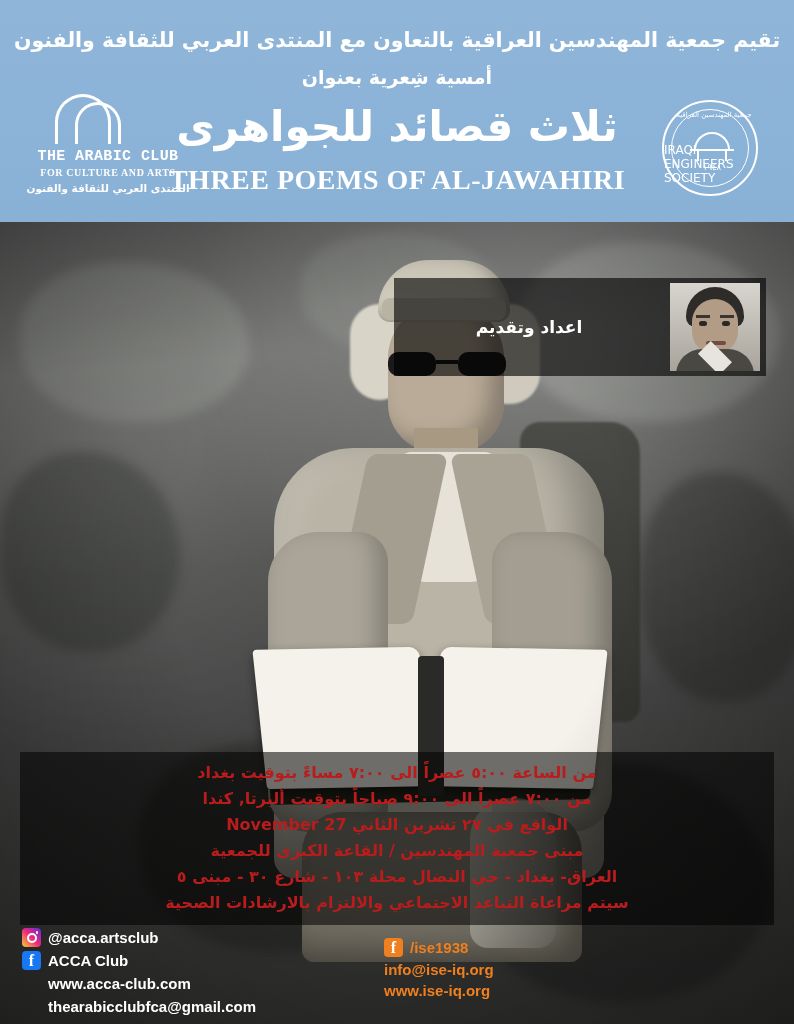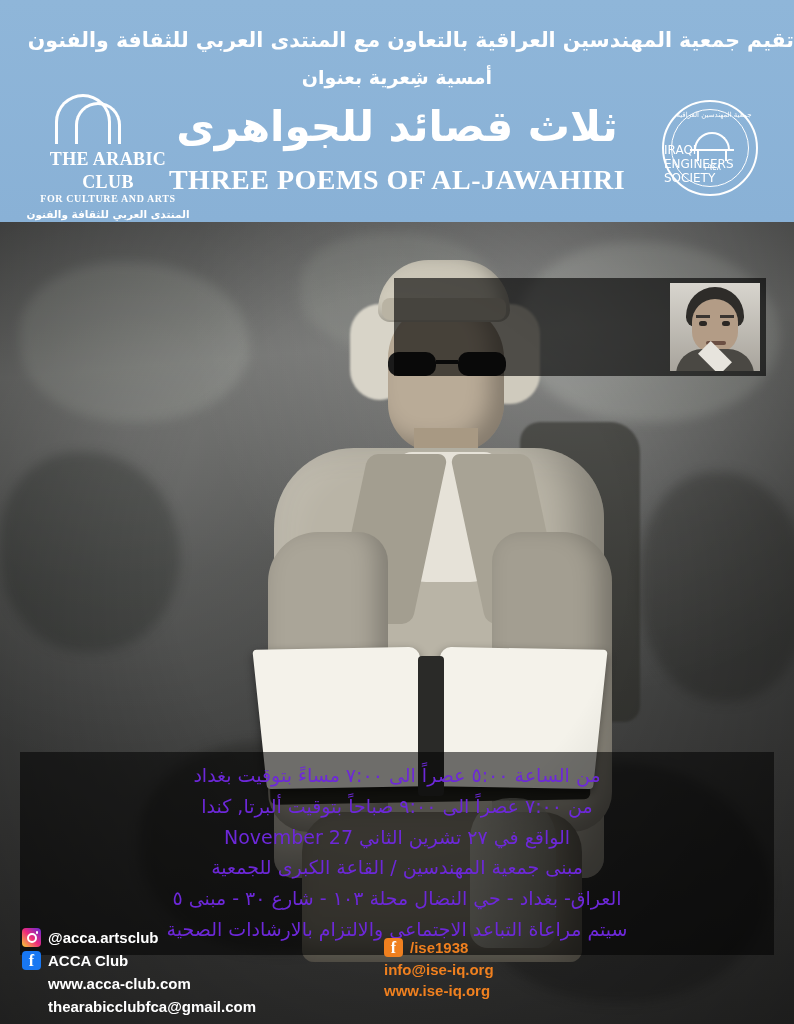--- a/index.html
+++ b/index.html
@@ -27,21 +27,21 @@
     height: 222px;
     background: #8cb4d8;
     background: linear-gradient(180deg, #8fb6d9 0%, #89b1d6 100%);
     overflow: hidden;
   }
   .header-line1 {
     position: absolute;
     top: 28px;
     left: 0;
     width: 794px;
-    text-align: right;
+    text-align: center;
     direction: rtl;
     color: #ffffff;
     font-size: 20.5px;
     font-weight: 700;
     letter-spacing: 0px;
   }
   .header-line2 {
     position: absolute;
     top: 66px;
     left: 0;
@@ -116,25 +116,25 @@
   .logo-acca .bar {
     height: 7px;
     margin-bottom: 3px;
     border-radius: 1px;
   }
   .logo-acca .bar.b1 { width: 42px; background: #f0a33a; }
   .logo-acca .bar.b2 { width: 34px; background: #7ec6e4; }
   .logo-acca .bar.b3 { width: 28px; background: #d44a92; }
   .logo-acca .name-en {
     color: #ffffff;
-    font-size: 18px;
+    font-size: 15px;
     font-weight: 700;
     letter-spacing: 0.4px;
     line-height: 1.25;
-    font-family: Liberation Serif, serif;
+    font-family: Liberation Mono, monospace;
   }
   .logo-acca .name-sub {
     color: #ffffff;
     font-size: 10px;
     font-weight: 700;
     letter-spacing: 0.6px;
     font-family: "Liberation Serif", "DejaVu Serif", serif;
   }
   .logo-acca .name-ar {
     color: #ffffff;
@@ -511,23 +511,23 @@
     left: 20px;
     top: 752px;
     width: 754px;
     background: rgba(0,0,0,0.55);
     padding: 8px 14px 10px 14px;
     box-sizing: border-box;
     direction: rtl;
     text-align: center;
   }
   .details .line {
-    color: #6d28d9;
-    font-size: 19px;
-    font-weight: 400;
+    color: #b91c1c;
+    font-size: 16px;
+    font-weight: 700;
     line-height: 1.62;
     white-space: nowrap;
   }
 
   
   .contacts-left {
     position: absolute;
     left: 22px;
     top: 928px;
     width: 360px;
@@ -685,20 +685,21 @@
       <span class="pp-face"></span>
       <span class="pp-brow l"></span>
       <span class="pp-brow r"></span>
       <span class="pp-eye l"></span>
       <span class="pp-eye r"></span>
       <span class="pp-mouth"></span>
       <span class="pp-body"></span>
       <span class="pp-collar"></span>
     </div>
     <div class="presenter-text">
+      <div>اعداد وتقديم</div>
     </div>
   </div>
 
   <div class="details">
     <div class="line">من الساعة ٥:٠٠ عصراً الى ٧:٠٠ مساءً بتوقيت بغداد</div>
     <div class="line">من ٧:٠٠ عصراً الى ٩:٠٠ صباحاً بتوقيت ألبرتا, كندا</div>
     <div class="line">الواقع في ٢٧ تشرين الثاني  November 27</div>
     <div class="line">مبنى جمعية المهندسين / القاعة الكبرى للجمعية</div>
     <div class="line">العراق- بغداد - حي النضال محلة ١٠٣ - شارع ٣٠ - مبنى ٥</div>
     <div class="line">سيتم مراعاة التباعد الاجتماعي والالتزام بالارشادات الصحية</div>

